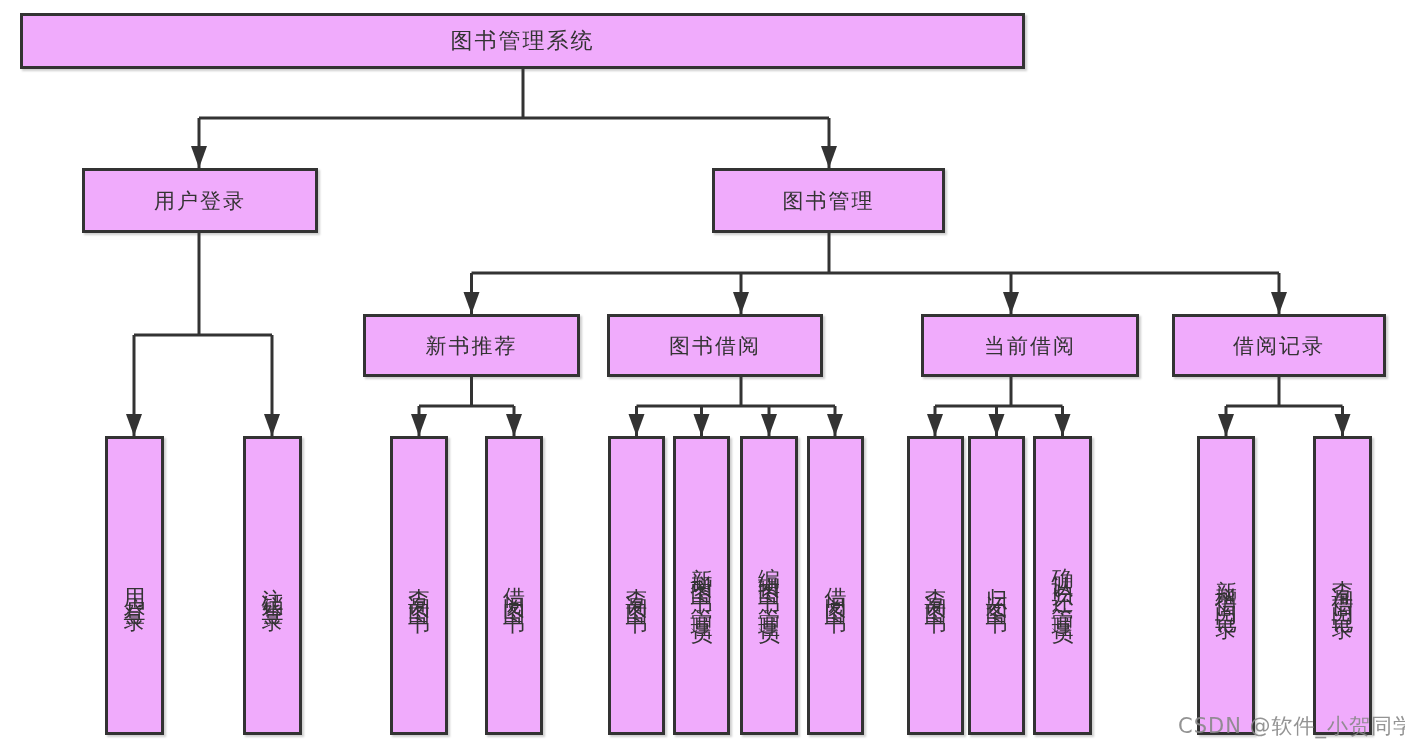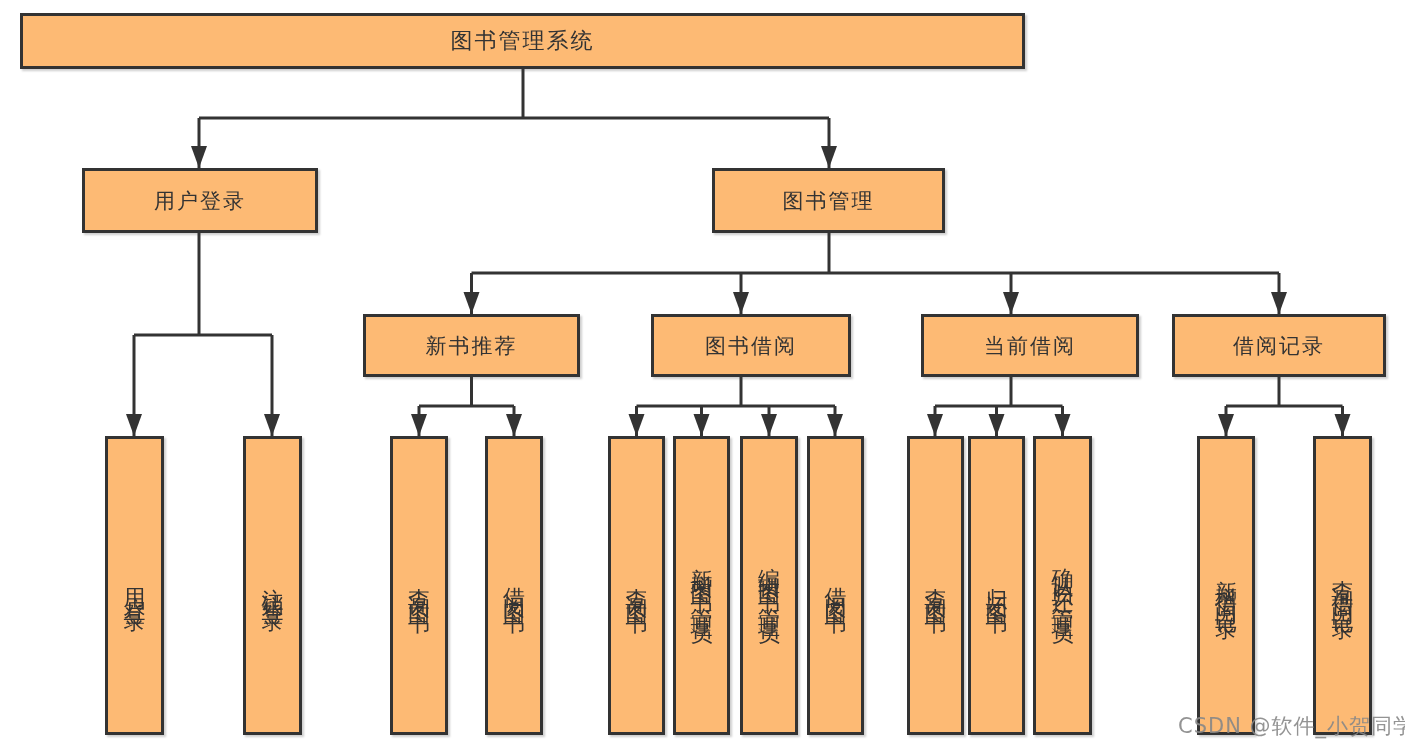--- a/index.html
+++ b/index.html
@@ -16,21 +16,21 @@
     overflow: hidden;
   }
   .wires {
     position: absolute;
     left: 0; top: 0;
     width: 1405px; height: 747px;
   }
   .box {
     position: absolute;
     box-sizing: border-box;
-    background: #fdba74;
+    background: #f0abfc;
     border: 3px solid #333333;
     box-shadow: 2px 2px 2px rgba(60,60,60,0.25);
     display: flex;
     align-items: center;
     justify-content: center;
     z-index: 2;
   }
   .lvl1 { top: 13px;  height: 56px; }
   .lvl2 { top: 168px; height: 65px; }
   .lvl3 { top: 314px; height: 63px; }
@@ -124,21 +124,21 @@
   <div class="box lvl2" style="left:82px;width:236px;">
     <span class="hlabel">用户登录</span>
   </div>
   <div class="box lvl2" style="left:712px;width:233px;">
     <span class="hlabel">图书管理</span>
   </div>
 
   <div class="box lvl3" style="left:363px;width:217px;">
     <span class="hlabel">新书推荐</span>
   </div>
-  <div class="box lvl3" style="left:651px;width:200px;">
+  <div class="box lvl3" style="left:607px;width:216px;">
     <span class="hlabel">图书借阅</span>
   </div>
   <div class="box lvl3" style="left:902px;width:218px;margin-left:19px;">
     <span class="hlabel">当前借阅</span>
   </div>
   <div class="box lvl3" style="left:1172px;width:214px;">
     <span class="hlabel">借阅记录</span>
   </div>
 
   <div class="box leaf" style="left:105px;width:59px;">

